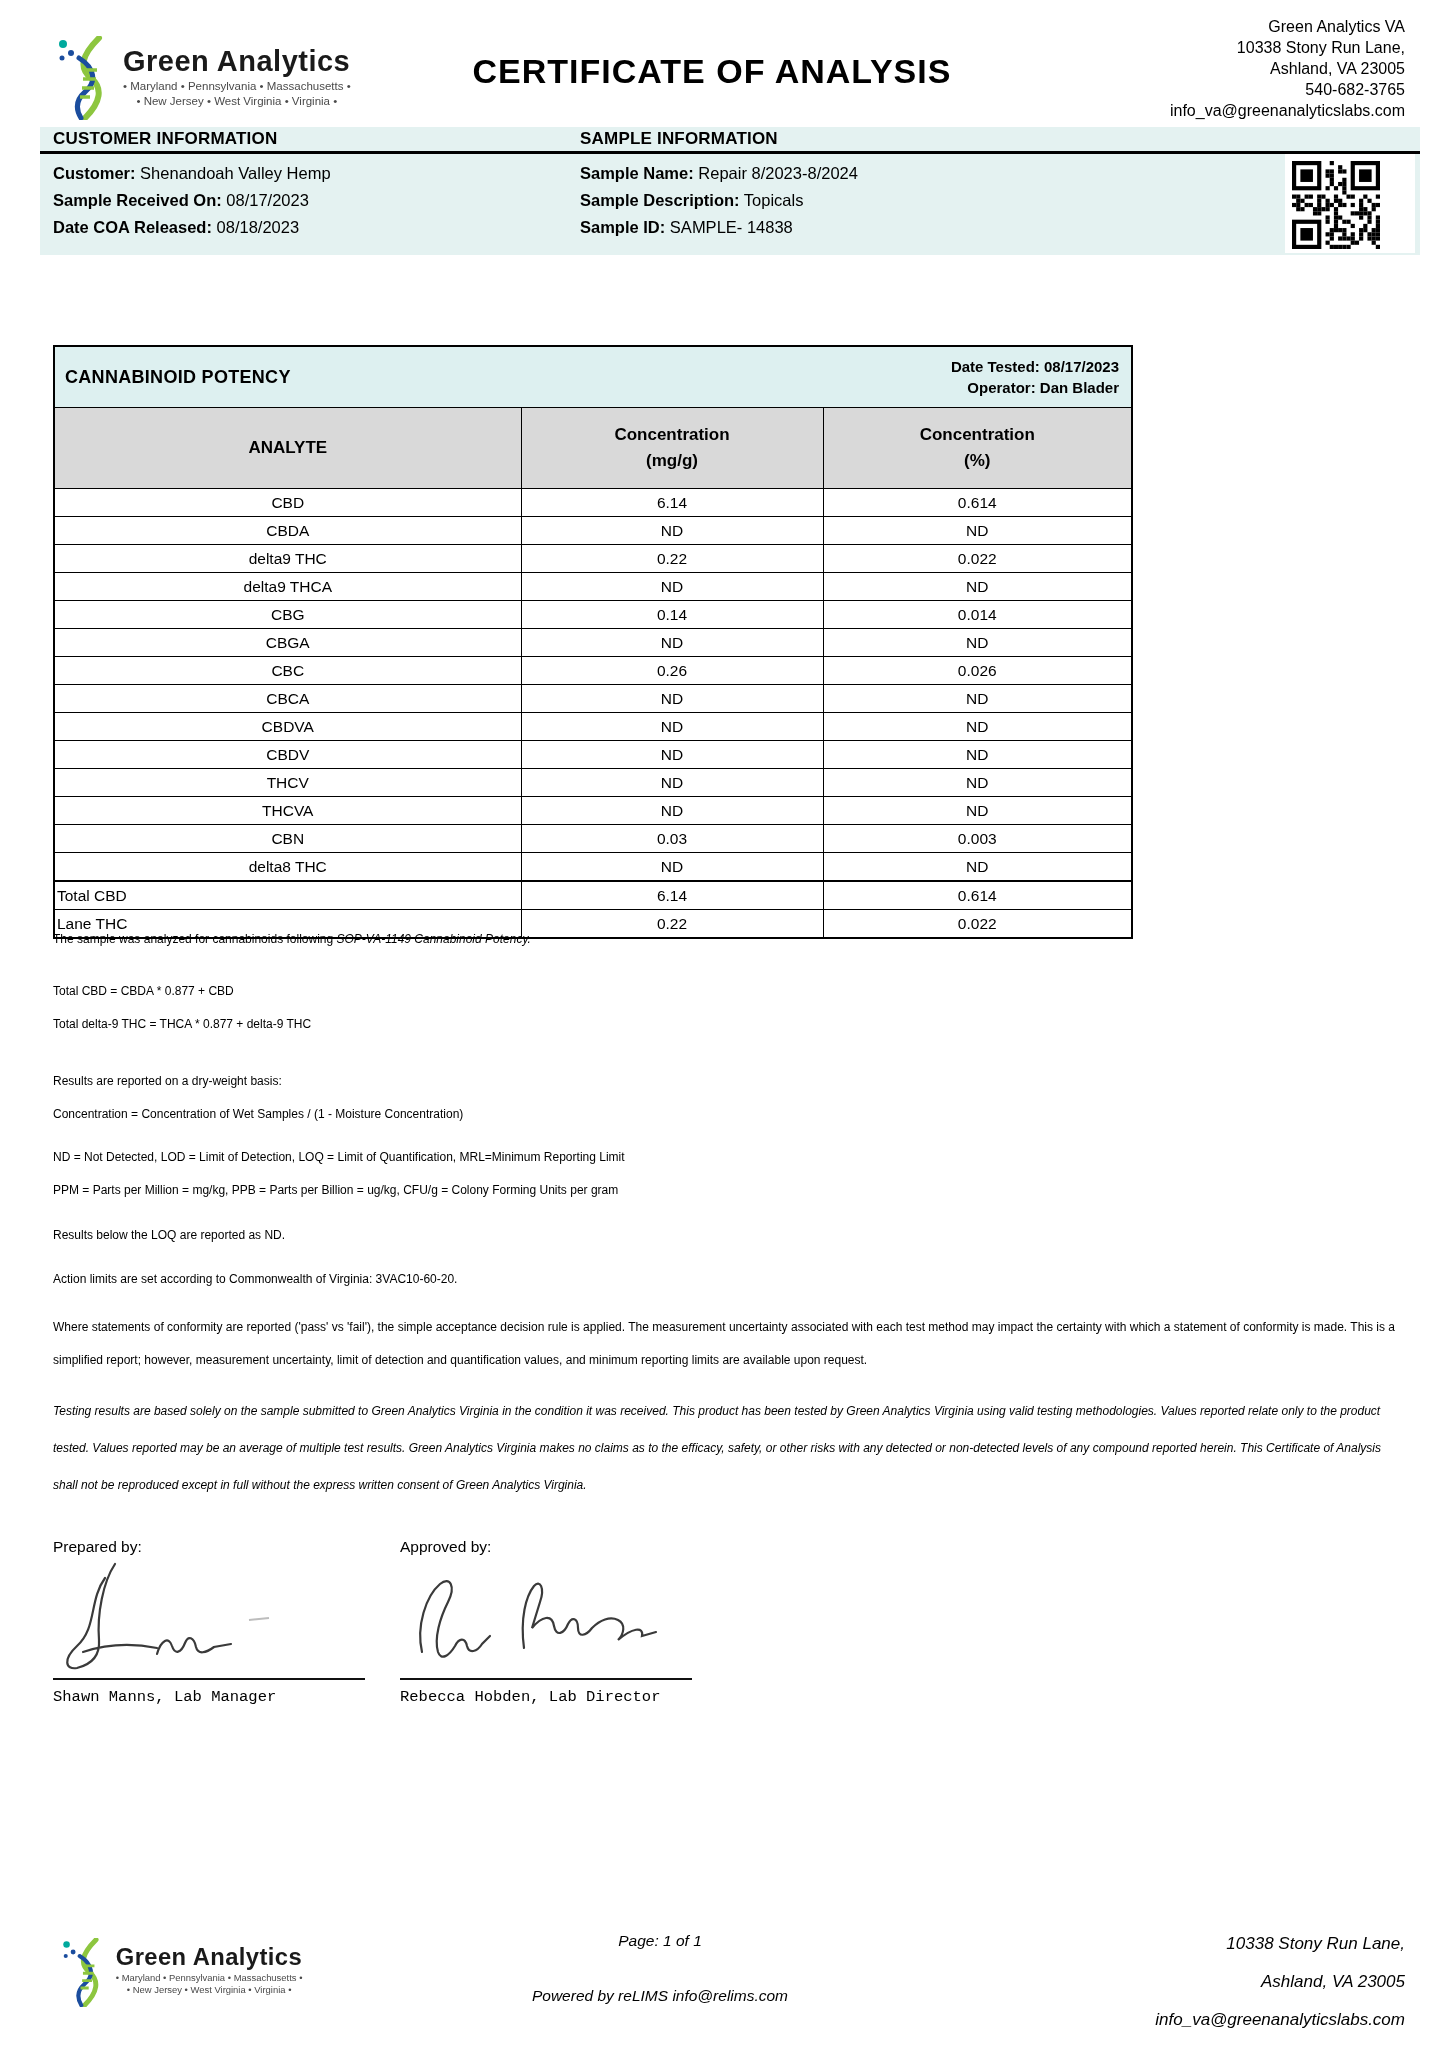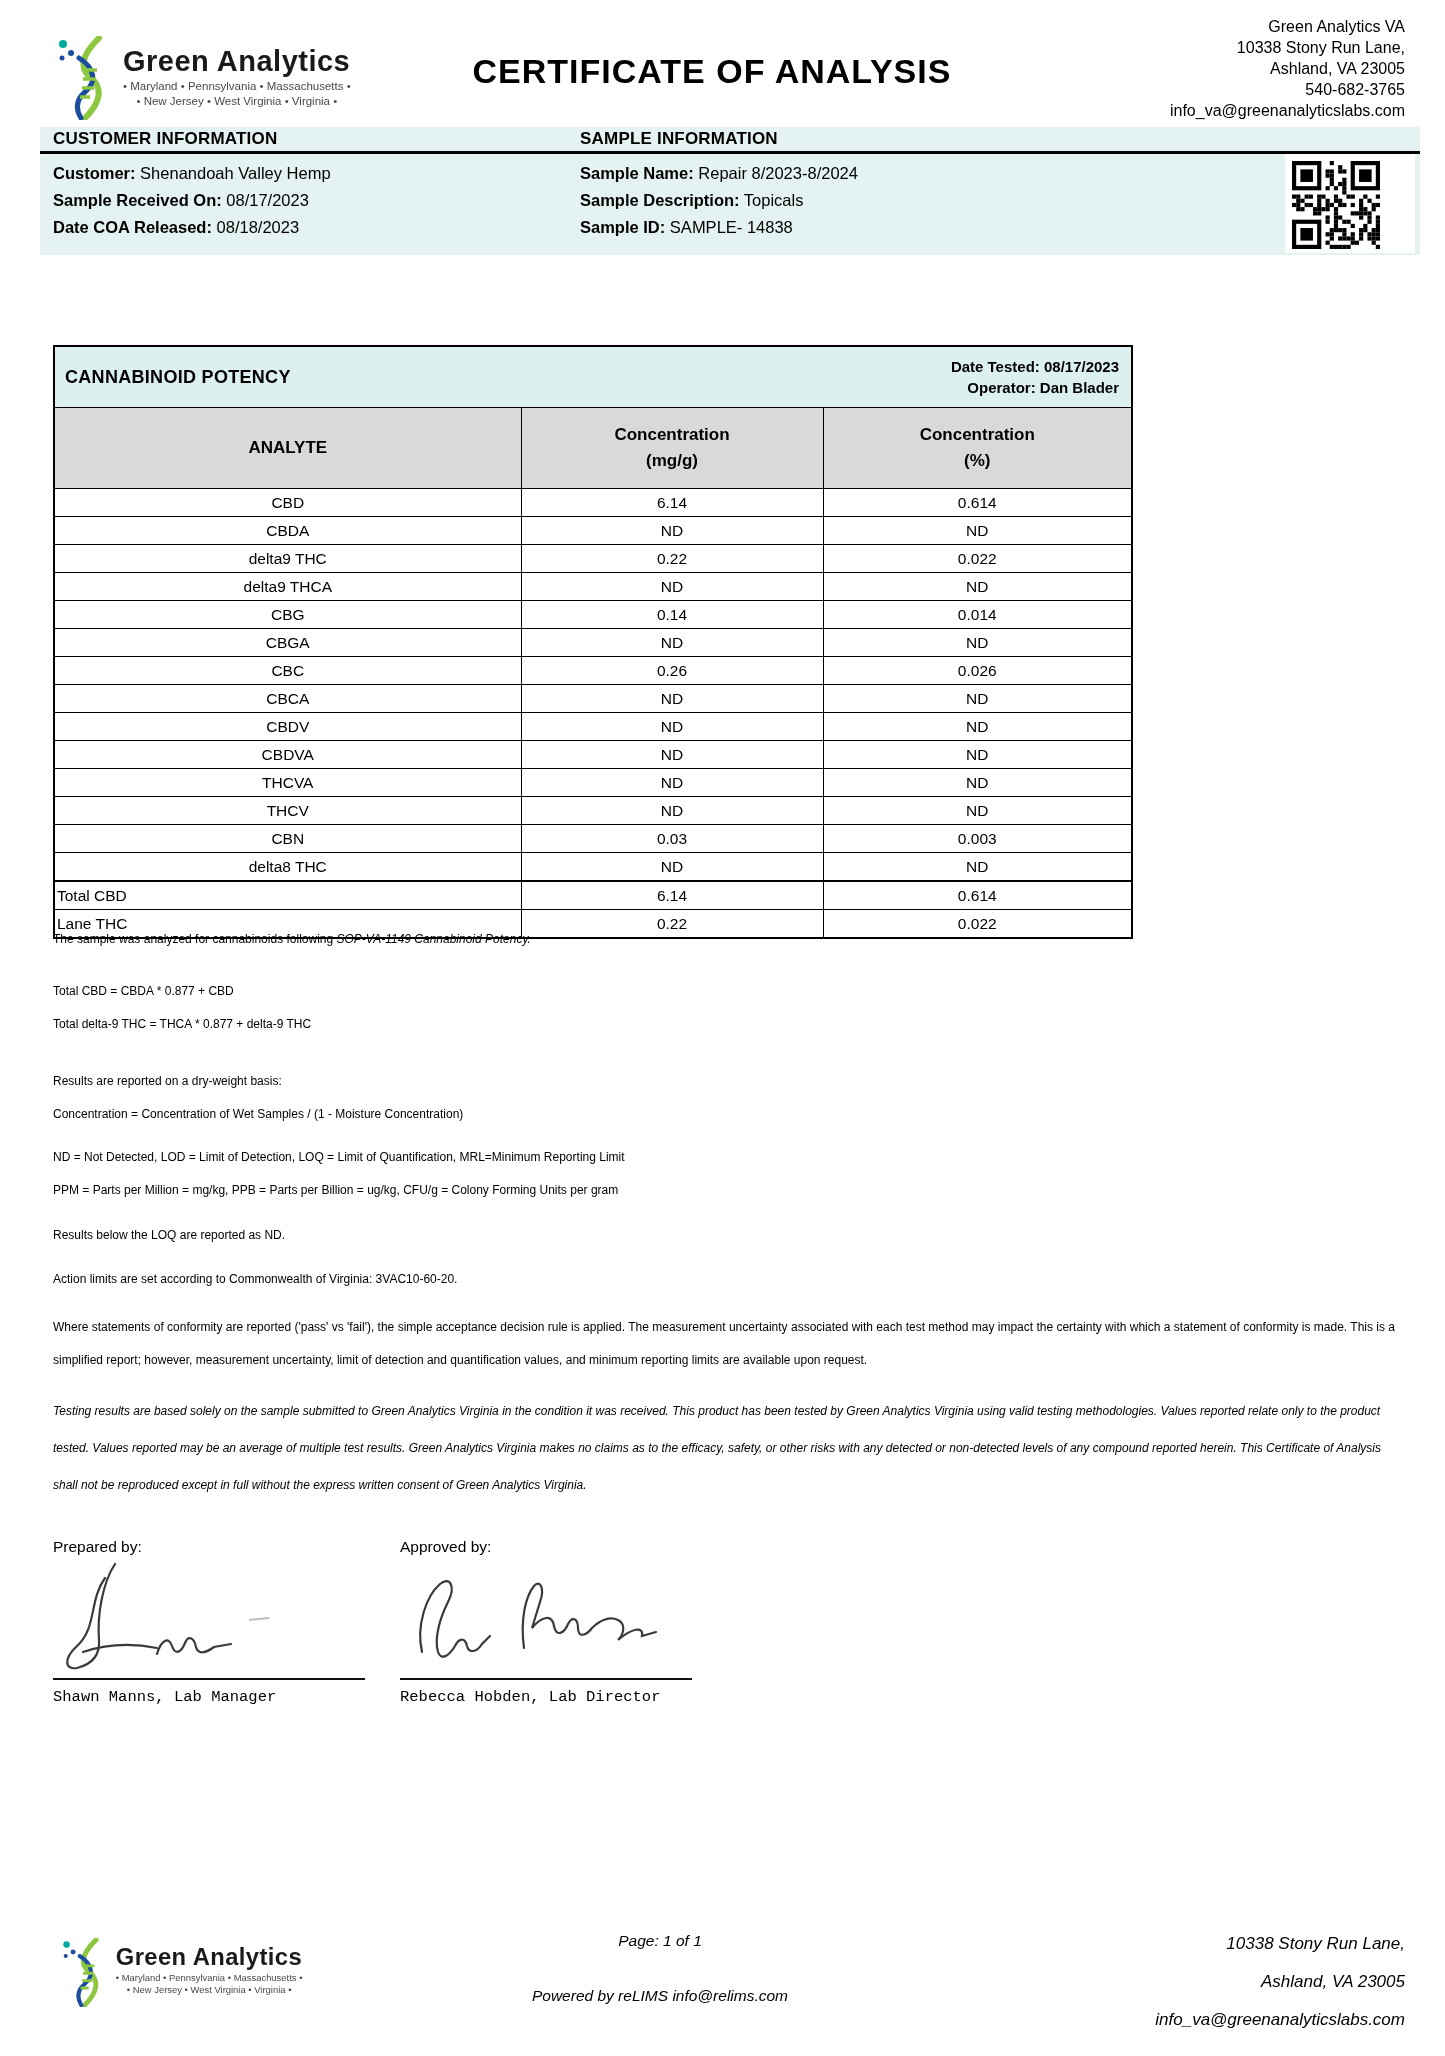--- a/index.html
+++ b/index.html
@@ -326,36 +326,36 @@
           <td>CBC</td>
           <td>0.26</td>
           <td>0.026</td>
         </tr>
     <tr class="data">
           <td>CBCA</td>
           <td>ND</td>
           <td>ND</td>
         </tr>
     <tr class="data">
+          <td>CBDVA</td>
+          <td>ND</td>
+          <td>ND</td>
+        </tr>
+    <tr class="data">
           <td>CBDV</td>
           <td>ND</td>
           <td>ND</td>
         </tr>
     <tr class="data">
-          <td>CBDVA</td>
+          <td>THCV</td>
           <td>ND</td>
           <td>ND</td>
         </tr>
     <tr class="data">
           <td>THCVA</td>
-          <td>ND</td>
-          <td>ND</td>
-        </tr>
-    <tr class="data">
-          <td>THCV</td>
           <td>ND</td>
           <td>ND</td>
         </tr>
     <tr class="data">
           <td>CBN</td>
           <td>0.03</td>
           <td>0.003</td>
         </tr>
     <tr class="data">
           <td>delta8 THC</td>

